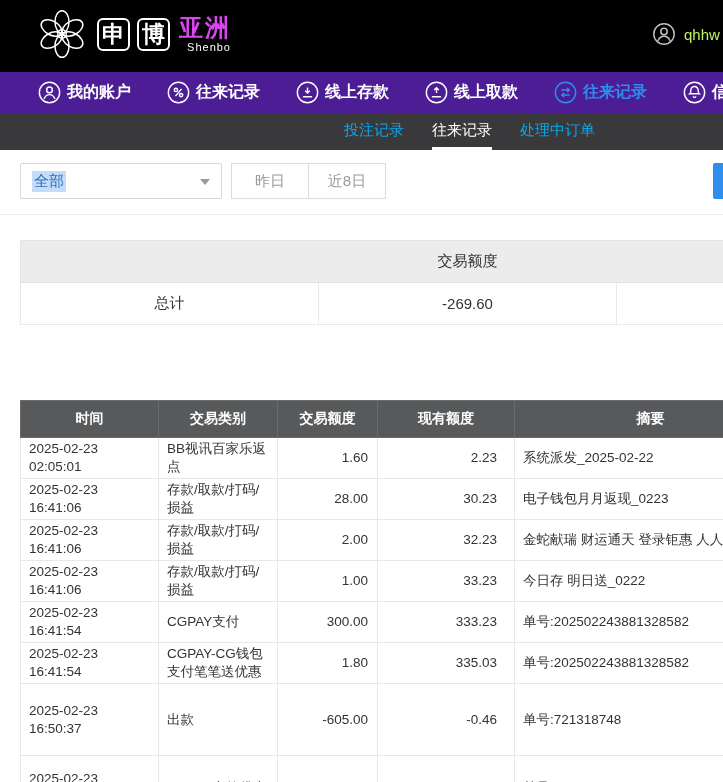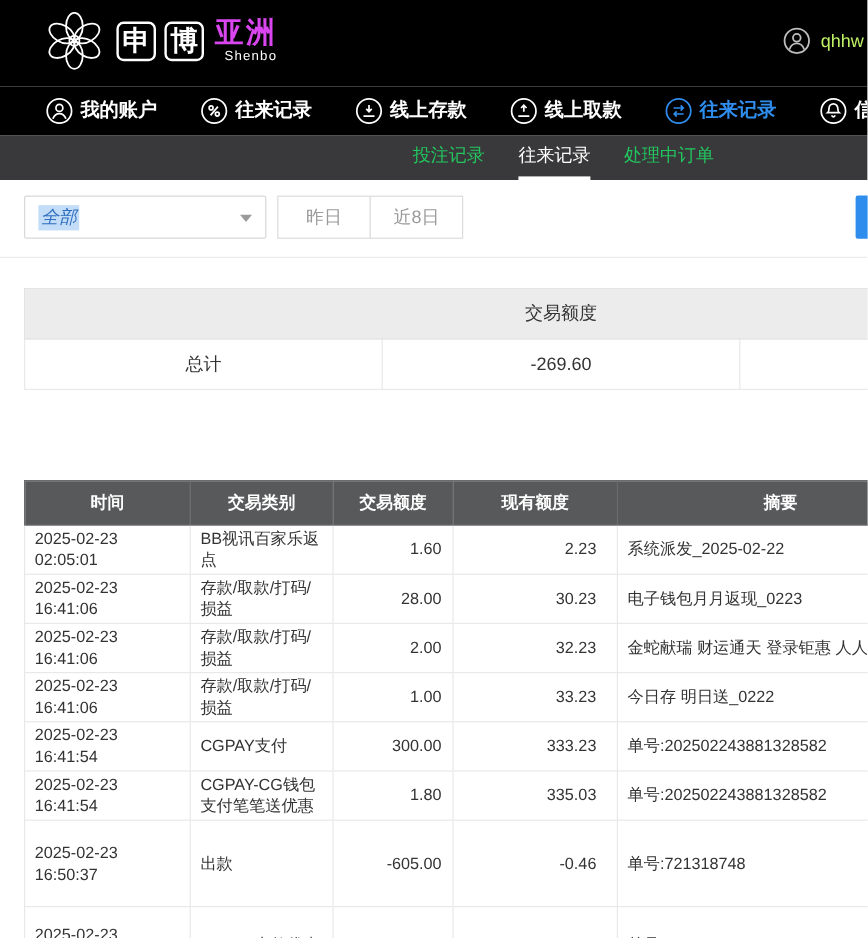--- a/index.html
+++ b/index.html
@@ -11,33 +11,33 @@
 .topbar { position:absolute; top:0; left:0; width:100%; height:72px; background:#000; }
 .brand { position:absolute; left:34px; top:6px; display:flex; align-items:center; gap:7px; cursor:pointer; }
 .char-box { width:33px; height:33px; border:2px solid #fff; border-radius:6px; color:#fff; font-size:23px; font-weight:bold; display:flex; align-items:center; justify-content:center; }
 .brand-txt { display:flex; flex-direction:column; align-items:flex-end; margin-left:2px; }
 .brand-cn { color:#d946ef; font-size:24px; font-weight:bold; letter-spacing:2px; line-height:27px; }
 .brand-en { color:#fff; font-size:11px; letter-spacing:1px; line-height:13px; }
 .account { position:absolute; left:652px; top:22px; display:flex; align-items:center; gap:8px; cursor:pointer; }
 .username { color:#bef264; font-size:15px; white-space:nowrap; }
 
 
-.mainnav { position:absolute; top:72px; left:0; width:100%; height:41px; background:#000000; display:flex; align-items:center; padding-left:38px; gap:36px; overflow:hidden; }
+.mainnav { position:absolute; top:72px; left:0; width:100%; height:41px; background:#4c1d95; display:flex; align-items:center; padding-left:38px; gap:36px; overflow:hidden; }
 .nav-item { display:flex; align-items:center; gap:6px; color:#fff; font-size:16px; font-weight:bold; white-space:nowrap; cursor:pointer; flex:0 0 auto; }
 .nav-item.active { color:#2e8ded; }
 .icon { display:inline-flex; align-items:center; line-height:0; }
 
 
 .subtabs { position:absolute; top:113px; left:0; width:100%; height:37px; background:#39393b; display:flex; padding-left:344px; gap:28px; }
-.subtab { font-size:15px; color:#22c55e; line-height:34px; border-bottom:3px solid transparent; white-space:nowrap; cursor:pointer; }
+.subtab { font-size:15px; color:#0ea5e9; line-height:34px; border-bottom:3px solid transparent; white-space:nowrap; cursor:pointer; }
 .subtab.active { color:#fff; border-bottom-color:#fff; }
 
 
 .filterbar { position:absolute; top:150px; left:0; width:100%; height:65px; background:#fff; border-bottom:1px solid #ececec; padding:13px 0 0 20px; display:flex; gap:10px; }
-.dropdown { position:relative; width:202px; height:36px; border:1px solid #d8d8d8; border-radius:2px; display:flex; align-items:center; padding:4px 11px; background:#fff; cursor:pointer;font-style:italic; }
+.dropdown { position:relative; width:202px; height:36px; border:1px solid #d8d8d8; border-radius:2px; display:flex; align-items:center; padding:4px 11px; background:#fff; cursor:pointer; }
 .sel-text { font-size:15px; color:#2f6fbe; background:#c3dcf8; padding:1px 2px; }
 .caret { position:absolute; right:11px; top:15px; width:0; height:0; border-left:5px solid transparent; border-right:5px solid transparent; border-top:6px solid #9b9b9b; }
 .datefield { width:226px; height:36px; border:1px solid #d8d8d8; border-radius:2px; display:flex; align-items:center; gap:9px; padding:0 11px; cursor:pointer; }
 .date-text { font-size:15px; color:#9aa0a6; white-space:nowrap; }
 .btn-group { display:flex; }
 .qbtn { width:78px; height:36px; border:1px solid #dcdcdc; background:#fff; color:#9a9a9a; font-size:15px; margin-left:-1px; display:flex; align-items:center; justify-content:center; cursor:pointer; font-family:inherit; }
 .qbtn.first { margin-left:0; }
 .qbtn.active { border-color:#2e8ded; color:#2e8ded; position:relative; z-index:1; }
 .query-fragment { position:absolute; left:713px; top:13px; width:44px; height:36px; background:#2e8ded; border-radius:2px; cursor:pointer; }
 

